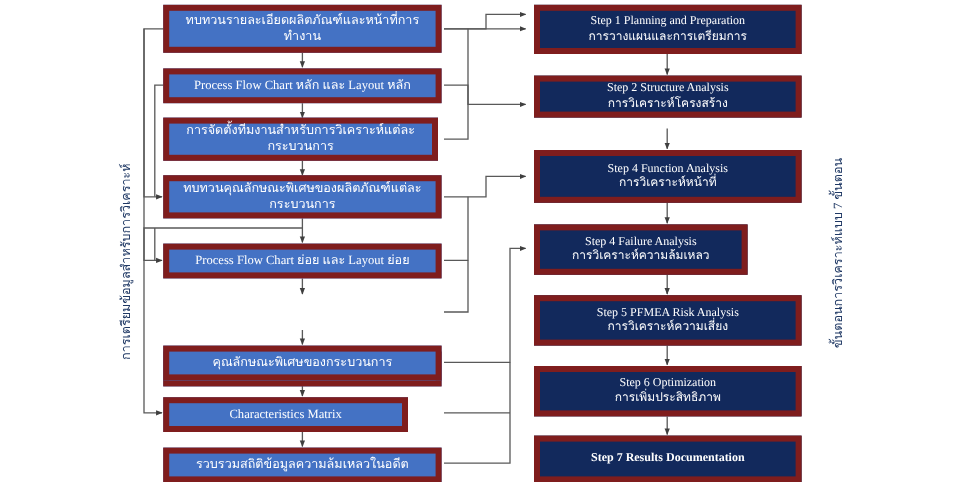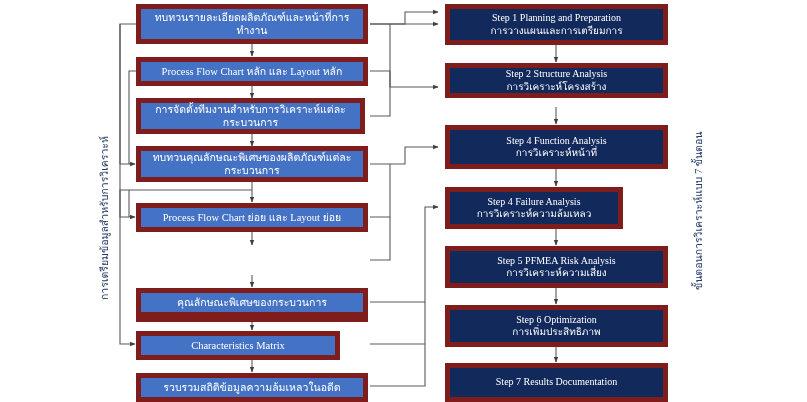--- a/index.html
+++ b/index.html
@@ -212,21 +212,21 @@
     </span>
   </div>
 
   <div class="node right" style="left:445px; top:305px; width:223px; height:42px;">
     <span class="inner">
       <span class="l1">Step 6 Optimization</span>
       <span class="l2">การเพิ่มประสิทธิภาพ</span>
     </span>
   </div>
 
-  <div class="node right" style="left:445px; top:363px; width:223px; height:39px;">
+  <div class="node right" style="left:445px; top:363px; width:223px; height:39px;font-weight:bold;">
     <span class="inner">
       <span class="l1">Step 7 Results Documentation</span>
     </span>
   </div>
 
   <div class="vlabel left-rot" style="left:96px; top:300px;">การเตรียมข้อมูลสำหรับการวิเคราะห์</div>
 
   <div class="vlabel right-rot" style="left:690px; top:290px;">ขั้นตอนการวิเคราะห์แบบ 7 ขั้นตอน</div>
 
 </div>

